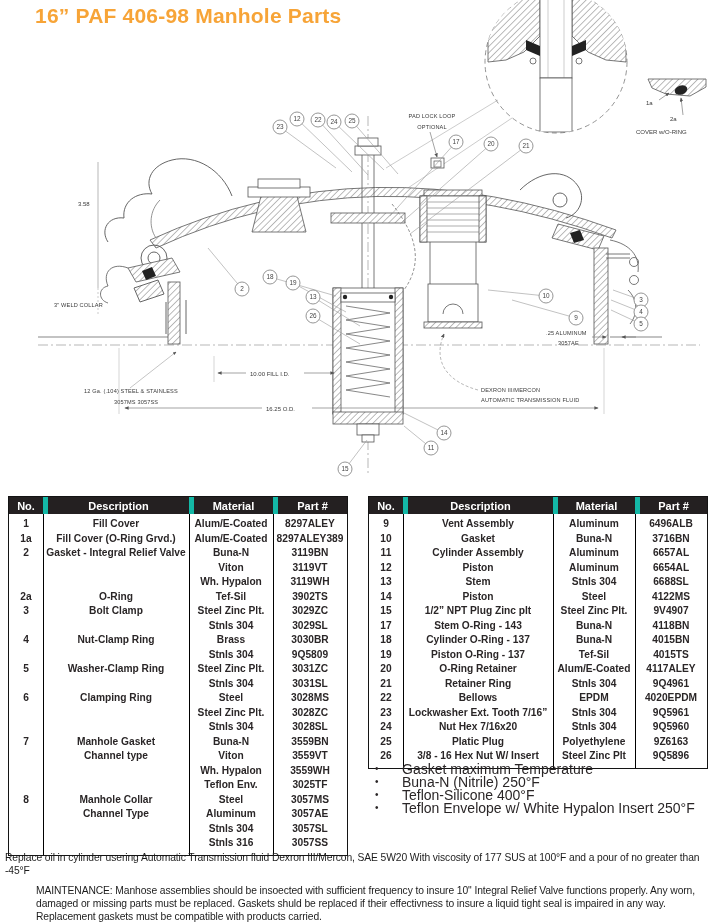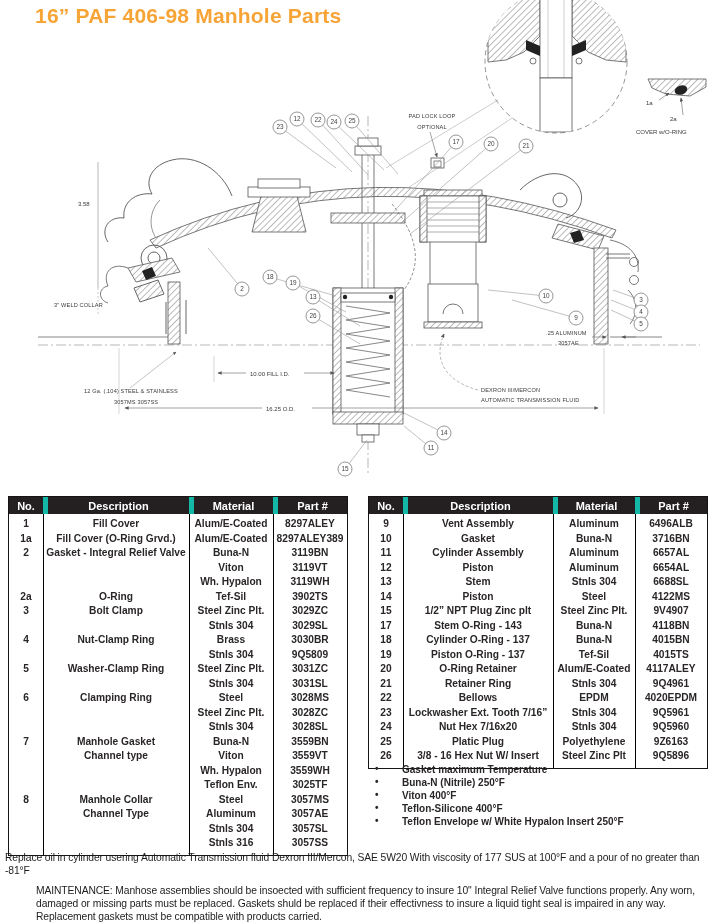--- a/index.html
+++ b/index.html
@@ -31,21 +31,21 @@
     background-repeat:no-repeat,no-repeat,no-repeat;
     background-image:linear-gradient(#000,#000),linear-gradient(#000,#000),linear-gradient(#000,#000);
     background-size:1px 100%,1px 100%,1px 100%;}
   .t0 .thead,.t0 .tbody{grid-template-columns:34px 146px 84px 1fr;}
   .t1 .thead,.t1 .tbody{grid-template-columns:34px 150px 82px 1fr;}
   .t0 .tbody{background-position:34px 0,180px 0,264px 0;}
   .t1 .tbody{background-position:34px 0,184px 0,266px 0;}
   .cell{white-space:nowrap;}
 
   .bullets{position:absolute;left:372px;top:763px;width:336px;list-style:none;
-    font-size:10px;font-weight:bold;color:#2a2627;}
+    font-size:14px;font-weight:normal;color:#2a2627;}
   .bullets li{position:relative;padding-left:30px;line-height:13px;}
   .bullets li::before{content:"\2022";position:absolute;left:3px;top:-1px;font-size:10px;color:#2a2627;}
 
   .footer{position:absolute;left:5px;top:851px;width:701px;font-size:10.3px;
     line-height:13px;color:#1c1c1c;font-weight:normal;letter-spacing:-0.1px;}
   .footer p+p{margin-top:7px;margin-left:31px;}
 </style>
 </head>
 <body>
 
@@ -507,23 +507,22 @@
         <div class="cell no">26</div>
         <div class="cell desc">3/8 - 16 Hex Nut W/ Insert</div>
         <div class="cell material">Steel Zinc Plt</div>
         <div class="cell part">9Q5896</div>
       </div>
   </div>
 
   <ul class="bullets">
       <li>Gasket maximum Temperature</li>
       <li>Buna-N (Nitrile) 250°F</li>
-      <li>Viton 400°F</li>
       <li>Teflon-Silicone 400°F</li>
       <li>Teflon Envelope w/ White Hypalon Insert 250°F</li>
     </ul>
 
   <div class="footer">
-    <p>Replace oil in cylinder usering Automatic Transmission fluid Dexron III/Mercon, SAE 5W20 With viscosity of 177 SUS at 100°F and a pour of no greater than -81°F</p>
+    <p>Replace oil in cylinder usering Automatic Transmission fluid Dexron III/Mercon, SAE 5W20 With viscosity of 177 SUS at 100°F and a pour of no greater than -45°F</p>
     <p>MAINTENANCE: Manhose assemblies should be insoected with sufficient frequency to insure 10" Integral Relief Valve functions properly. Any worn, damaged or missing parts must be replaced. Gaskets shuld be replaced if their effectivness to insure a liquid tight seal is impaired in any way. Replacement gaskets must be compatible with products carried.</p>
   </div>
 
 </div>
 
 </body></html>

